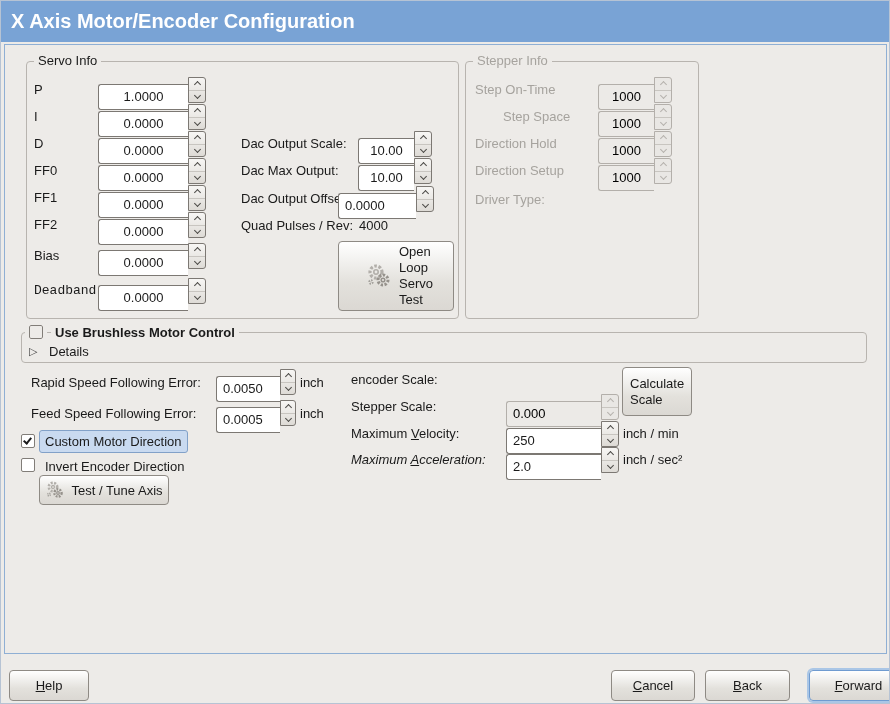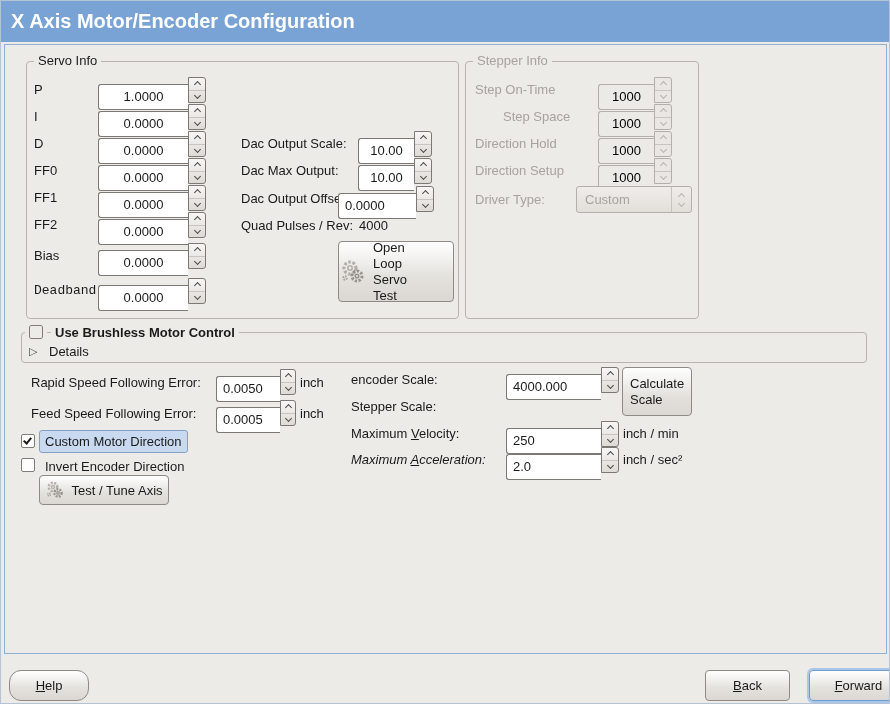--- a/index.html
+++ b/index.html
@@ -225,21 +225,21 @@
         </span>
       <span class="scell">
           <span class="chev down"></span>
         </span>
     </div>
   </div>
 
   <div class="lbl" style="left:240px;top:217px;">Quad Pulses / Rev:</div>
   <div class="lbl" style="left:358px;top:217px;">4000</div>
 
-  <div class="btn" style="left:337px;top:240px;width:116px;height:61px;justify-content:flex-start;padding-left:0;">
+  <div class="btn" style="left:337px;top:240px;width:116px;height:70px;justify-content:flex-start;padding-left:26px;">
     <span style="display:inline-flex;">
       <svg width="28" height="28" viewBox="0 0 28 28">
         <g fill="none">
           <circle cx="11" cy="10" r="6" stroke="#b2afaa" stroke-width="3.2" stroke-dasharray="2.6 1.7"></circle>
           <circle cx="11" cy="10" r="2.2" stroke="#b2afaa" stroke-width="1.6"></circle>
           <circle cx="18" cy="18" r="5" stroke="#969摩28c88" stroke-width="3" stroke-dasharray="2.3 1.5"></circle>
           <circle cx="18" cy="18" r="5" stroke="#96928c" stroke-width="3" stroke-dasharray="2.3 1.5"></circle>
           <circle cx="18" cy="18" r="1.8" stroke="#96928c" stroke-width="1.5"></circle>
           <circle cx="6" cy="20" r="1.7" stroke="#a5a29d" stroke-width="2" stroke-dasharray="1.4 1"></circle>
         </g>
@@ -303,27 +303,20 @@
       <span class="scell">
           <span class="chev up"></span>
         </span>
       <span class="scell">
           <span class="chev down"></span>
         </span>
     </div>
   </div>
 
   <div class="lbl dis" style="left:474px;top:191px;">Driver Type:</div>
-  <div class="combo dis" style="left:575px;top:185px;width:116px;">
-    <span class="ctext dis">Custom</span>
-    <span class="carr">
-      <span class="chev up" style="margin:0 0 2px 0;"></span>
-      <span class="chev down" style="margin:0;"></span>
-    </span>
-  </div>
 
   <div class="frame" style="left:20px;top:331px;width:846px;height:31px;"></div>
   <div class="cb" style="left:28px;top:324px;background:#edebe8;outline:4px solid #edebe8;"></div>
   <div class="lbl" style="left:50px;top:324px;font-weight:bold;background:#edebe8;padding:0 4px;">Use Brushless Motor Control</div>
   <span class="lbl expander-tri" style="left:28px;top:344px;">▷</span>
   <div class="lbl" style="left:48px;top:343px;">Details</div>
 
   <div class="lbl" style="left:30px;top:374px;">Rapid Speed Following Error:</div>
   <div class="spin" style="left:215px;top:368px;">
     <div class="sfield" style="width:64px;">0.0050</div>
@@ -369,40 +362,40 @@
           <circle cx="13" cy="13" r="3.6" stroke="#96928c" stroke-width="2.4" stroke-dasharray="1.8 1.2"></circle>
           <circle cx="13" cy="13" r="1.3" stroke="#96928c" stroke-width="1.2"></circle>
           <circle cx="4" cy="14.5" r="1.3" stroke="#a5a29d" stroke-width="1.6" stroke-dasharray="1.1 .8"></circle>
         </g>
       </svg>
     </span>
     <span>Test / Tune Axis</span>
   </div>
 
   <div class="lbl" style="left:350px;top:371px;">encoder Scale:</div>
-  <div class="spin" style="left:505px;top:366px;">
-    <div class="sfield" style="width:95px;">4000.000</div>
-    <div class="sbtns">
-      <span class="scell">
-          <span class="chev up"></span>
-        </span>
-      <span class="scell">
-          <span class="chev down"></span>
-        </span>
-    </div>
-  </div>
 
   <div class="btn" style="left:621px;top:366px;width:70px;height:49px;justify-content:flex-start;padding-left:7px;">
     <span class="txtcol">
       <span>Calculate</span>
       <span>Scale</span>
     </span>
   </div>
 
   <div class="lbl" style="left:350px;top:398px;">Stepper Scale:</div>
+  <div class="spin dis" style="left:505px;top:393px;">
+    <div class="sfield" style="width:95px;">0.000</div>
+    <div class="sbtns">
+      <span class="scell">
+          <span class="chev up"></span>
+        </span>
+      <span class="scell">
+          <span class="chev down"></span>
+        </span>
+    </div>
+  </div>
 
   <div class="lbl" style="left:350px;top:425px;">
     <span>Maximum </span><span class="u">V</span><span>elocity:</span>
   </div>
   <div class="spin" style="left:505px;top:420px;">
     <div class="sfield" style="width:95px;">250</div>
     <div class="sbtns">
       <span class="scell">
           <span class="chev up"></span>
         </span>
@@ -422,22 +415,25 @@
       <span class="scell">
           <span class="chev up"></span>
         </span>
       <span class="scell">
           <span class="chev down"></span>
         </span>
     </div>
   </div>
   <div class="lbl" style="left:622px;top:451px;">inch / sec²</div>
 
-  <div class="btn" style="left:8px;top:669px;width:80px;height:31px;border-radius:12px;">
+  <div class="btn" style="left:8px;top:669px;width:80px;height:31px;">
     <span><span class="u">H</span><span>elp</span></span>
+  </div>
+  <div class="btn" style="left:610px;top:669px;width:84px;height:31px;">
+    <span><span class="u">C</span><span>ancel</span></span>
   </div>
   <div class="btn" style="left:704px;top:669px;width:85px;height:31px;">
     <span><span class="u">B</span><span>ack</span></span>
   </div>
   <div class="btn focused" style="left:808px;top:669px;width:99px;height:31px;">
     <span><span class="u">F</span><span>orward</span></span>
   </div>
 
 </div>
 

